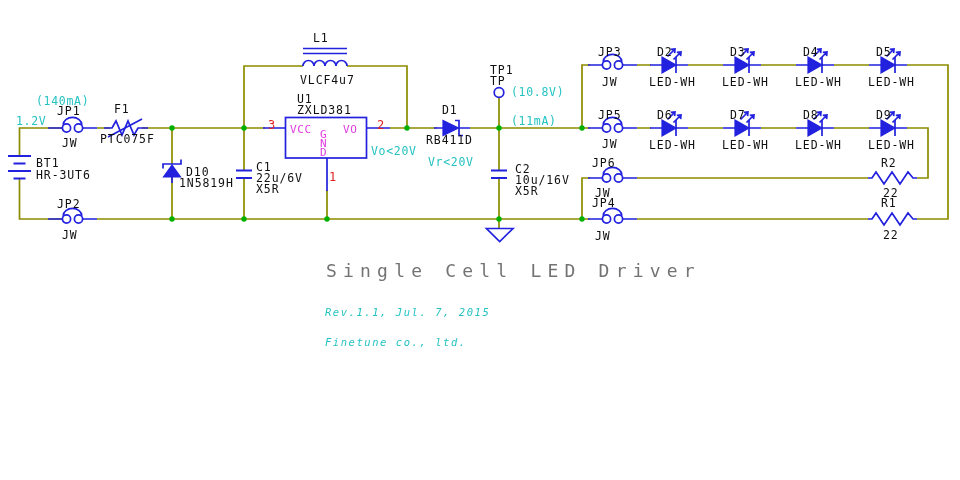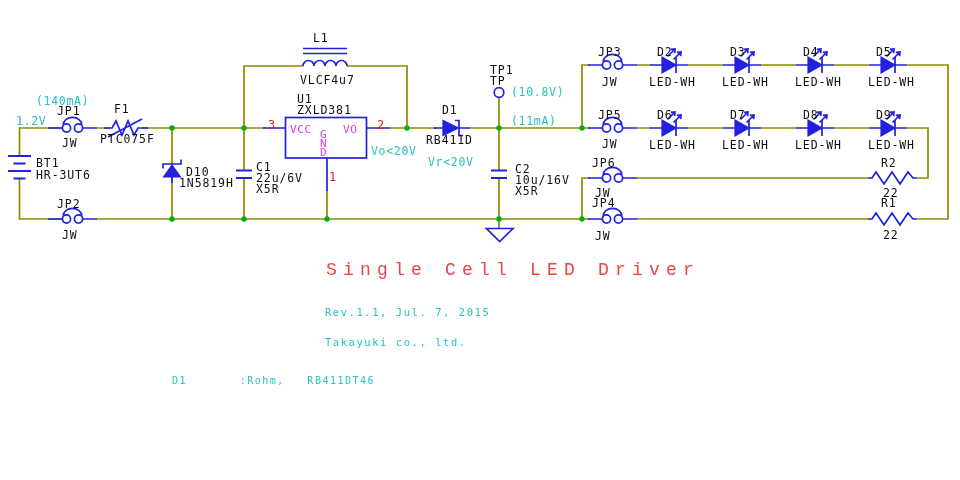--- a/index.html
+++ b/index.html
@@ -10,22 +10,22 @@
   .lbl{fill:#101010;font-size:11.5px;letter-spacing:0.9px;}
   .ann{fill:#25C2C2;font-size:11.5px;letter-spacing:0.7px;}
   .pn{fill:#E03CE0;font-size:11px;letter-spacing:0.6px;}
   .pnum{fill:#E02222;font-size:12px;}
   .wire{stroke:#8C8C00;stroke-width:1.7;fill:none;}
   .sym{stroke:#2121DE;stroke-width:1.7;fill:none;}
   .symf{stroke:#2121DE;stroke-width:1.2;fill:#2121DE;}
   .plate{stroke:#2121DE;stroke-width:2.2;fill:none;}
   .dot{fill:#00B000;stroke:none;}
   .overlay{position:absolute;color:#25C2C2;white-space:pre;}
-  #title-line{left:326px;top:261px;font-size:18px;letter-spacing:6.2px;color:#ef4444;line-height:19px;font-family:Liberation Mono, monospace;}
-  #rev-block{left:325px;top:286px;font-size:10.5px;letter-spacing:1.55px;line-height:10.3px;}
+  #title-line{left:326px;top:261px;font-size:18px;letter-spacing:6.2px;color:#737373;line-height:19px;}
+  #rev-block{left:325px;top:286px;font-size:10.5px;letter-spacing:1.55px;line-height:10.3px;font-style:italic;}
   #bom-block{left:172px;top:357px;font-size:10px;letter-spacing:1.5px;line-height:9.7px;}
 </style>
 </head>
 <body>
 
 <div id="stage">
 
 <svg id="schem" width="960" height="480" viewBox="0 0 960 480">
   <defs>
     <g id="sym-jumper">
@@ -216,25 +216,24 @@
   <text class="ann" x="16" y="125">1.2V</text>
   <text class="ann" x="511" y="96">(10.8V)</text>
   <text class="ann" x="511" y="125">(11mA)</text>
   <text class="ann" x="371" y="155">Vo&lt;20V</text>
   <text class="ann" x="428" y="166">Vr&lt;20V</text>
 </svg>
 
 <div id="title-line" class="overlay">Single Cell LED Driver</div>
 <div id="rev-block" class="overlay">
   <div>Rev.1.1, Jul. 7, 2015</div>
-  <div>Takayuki co., ltd.</div>
+  <div>Finetune co., ltd.</div>
 </div>
 
 <div id="bom-block" class="overlay">
-  <div>D1       :Rohm,   RB411DT46</div>
   
   
   
   
   
 </div>
 
 </div>
 
 </body></html>

